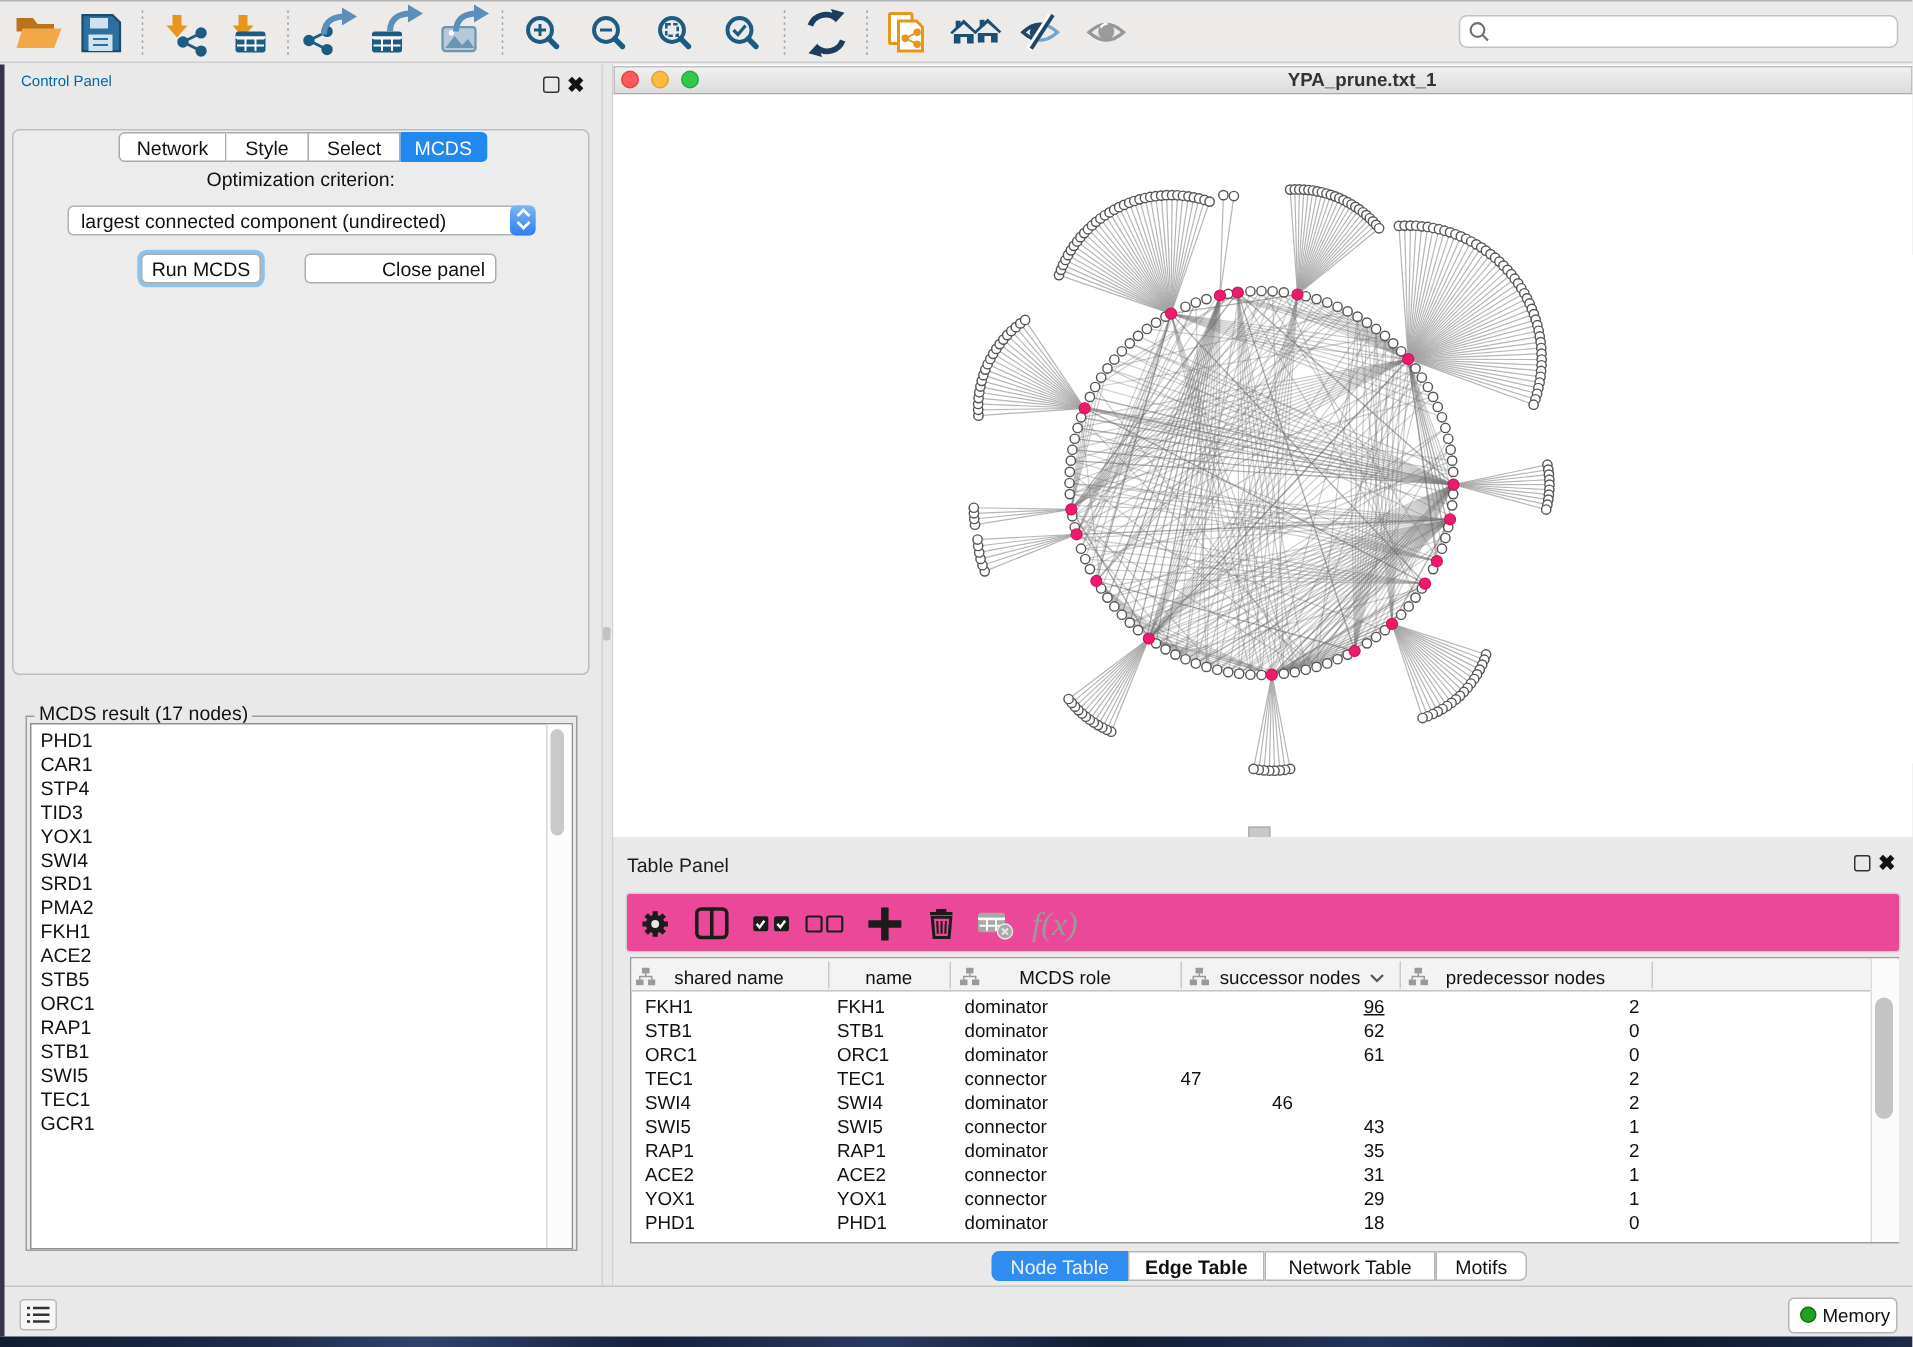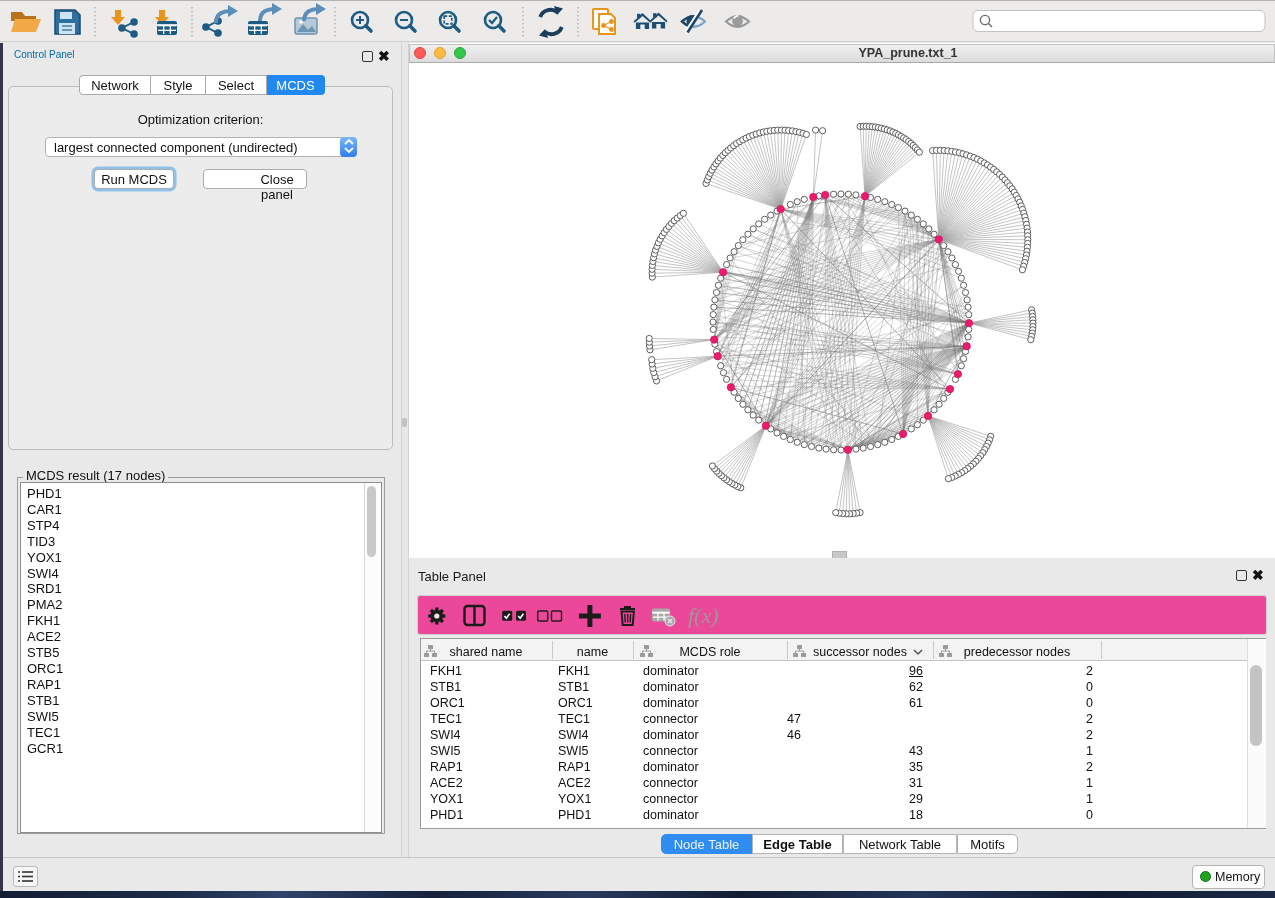--- a/index.html
+++ b/index.html
@@ -15,31 +15,31 @@
 #bottomwall { left:0; top:891px; width:1275px; height:7px; z-index:50;
   background:linear-gradient(90deg,#121d33 0%,#1d2c49 14%,#31436b 22%,#16223c 34%,#2a3a5e 46%,#121d33 58%,#24355a 72%,#101b31 86%,#1c2a47 100%); }
 
 
 #cpanel { left:3px; top:43px; width:398px; height:814px; background:#e9e9e9; }
 #cp-title { left:14px; top:49px; font-size:10px; color:#0369a1; }
 .winbtn-sq { width:11px; height:11px; border:1.6px solid #333; border-radius:2px; }
 .winbtn-x { font-size:14px; font-weight:bold; color:#111; line-height:11px; }
 
 #cp-tabs { left:79px; top:75px; height:20px; display:flex; z-index:5; }
-.cptab { border:1px solid #aaa; border-left:none; background:#fff; font-size:13px; color:#111; padding-top:2px; height:20px; text-align:center; }
+.cptab { border:1px solid #aaa; border-left:none; background:#fff; font-size:13px; color:#111; padding-top:2px; height:20px; text-align:center;margin-top:13px; }
 .cptab.first { border-left:1px solid #aaa; border-radius:4px 0 0 4px; }
 .cptab.sel { background:#2188f0; color:#fff; border-color:#2188f0; border-radius:0 4px 4px 0; }
 
 #cp-sunken { left:8px; top:86px; width:385px; height:364px; background:#ececec; border:1px solid #bdbdbd; border-radius:5px; }
 #opt-label { left:0px; top:112px; width:401px; text-align:center; font-size:13px; color:#111; }
 #cp-select { left:45px; top:137px; width:312px; height:20px; background:#fff; border:1px solid #b2b2b2; border-radius:4px; font-size:13px; color:#111; padding:2px 0 0 8px; }
 #cp-select .cap { position:absolute; right:-1px; top:-1px; width:17px; height:20px; border-radius:4px; background:linear-gradient(#7ab6f7,#2f7ef0); color:#fff; text-align:center; }
 .btn { background:#fff; border:1px solid #adadad; border-radius:4px; font-size:13px; color:#111; text-align:center; padding-top:2px; height:20px; }
 #btn-run { left:94px; top:169px; width:80px; box-shadow:0 0 0 2.5px #8fc1ea; }
-#btn-close { left:203px; top:169px; width:104px;padding-left:44px; }
+#btn-close { left:203px; top:169px; width:128px;padding-left:44px; }
 
 #fieldset { left:17px; top:477px; width:368px; height:357px; border:1px solid #9d9d9d; }
 #fs-legend { left:23px; top:468px; background:#e9e9e9; padding:0 3px; font-size:13px; color:#111; }
 #fs-list { left:20px; top:482px; width:362px; height:351px; background:#fff; border:1px solid #8f8f8f; font-size:13px; color:#111; line-height:15.9px; padding:3px 0 0 6px; }
 #fs-sb-track { left:364px; top:483px; width:17px; height:349px; background:#fcfcfc; border-left:1px solid #d8d8d8; }
 #fs-sb-thumb { left:367px; top:486px; width:9px; height:71px; background:#c9c9c9; border-radius:5px; }
 
 
 #vsplit { left:401px; top:43px; width:8px; height:814px; background:#e7e7e7; border-left:1px solid #d2d2d2; border-right:1px solid #d2d2d2; }
 #vsplit-h { left:402px; top:418px; width:5px; height:9px; background:#c2c2c2; border-radius:2px; }
@@ -1208,21 +1208,21 @@
 <div class="trow" style="left:787px; top:696px; width:136px; text-align:right;">61</div>
 <div class="trow" style="left:933px; top:696px; width:160px; text-align:right;">0</div>
 <div class="trow" style="left:430px; top:712px;">TEC1</div>
 <div class="trow" style="left:558px; top:712px;">TEC1</div>
 <div class="trow" style="left:643px; top:712px;">connector</div>
 <div class="trow" style="left:787px; top:712px; width:136px; ">47</div>
 <div class="trow" style="left:933px; top:712px; width:160px; text-align:right;">2</div>
 <div class="trow" style="left:430px; top:728px;">SWI4</div>
 <div class="trow" style="left:558px; top:728px;">SWI4</div>
 <div class="trow" style="left:643px; top:728px;">dominator</div>
-<div class="trow" style="left:787px; top:728px; width:136px; text-align:left;">46</div>
+<div class="trow" style="left:787px; top:728px; width:136px; text-align:center;">46</div>
 <div class="trow" style="left:933px; top:728px; width:160px; text-align:right;">2</div>
 <div class="trow" style="left:430px; top:744px;">SWI5</div>
 <div class="trow" style="left:558px; top:744px;">SWI5</div>
 <div class="trow" style="left:643px; top:744px;">connector</div>
 <div class="trow" style="left:787px; top:744px; width:136px; text-align:right;">43</div>
 <div class="trow" style="left:933px; top:744px; width:160px; text-align:right;">1</div>
 <div class="trow" style="left:430px; top:760px;">RAP1</div>
 <div class="trow" style="left:558px; top:760px;">RAP1</div>
 <div class="trow" style="left:643px; top:760px;">dominator</div>
 <div class="trow" style="left:787px; top:760px; width:136px; text-align:right;">35</div>

